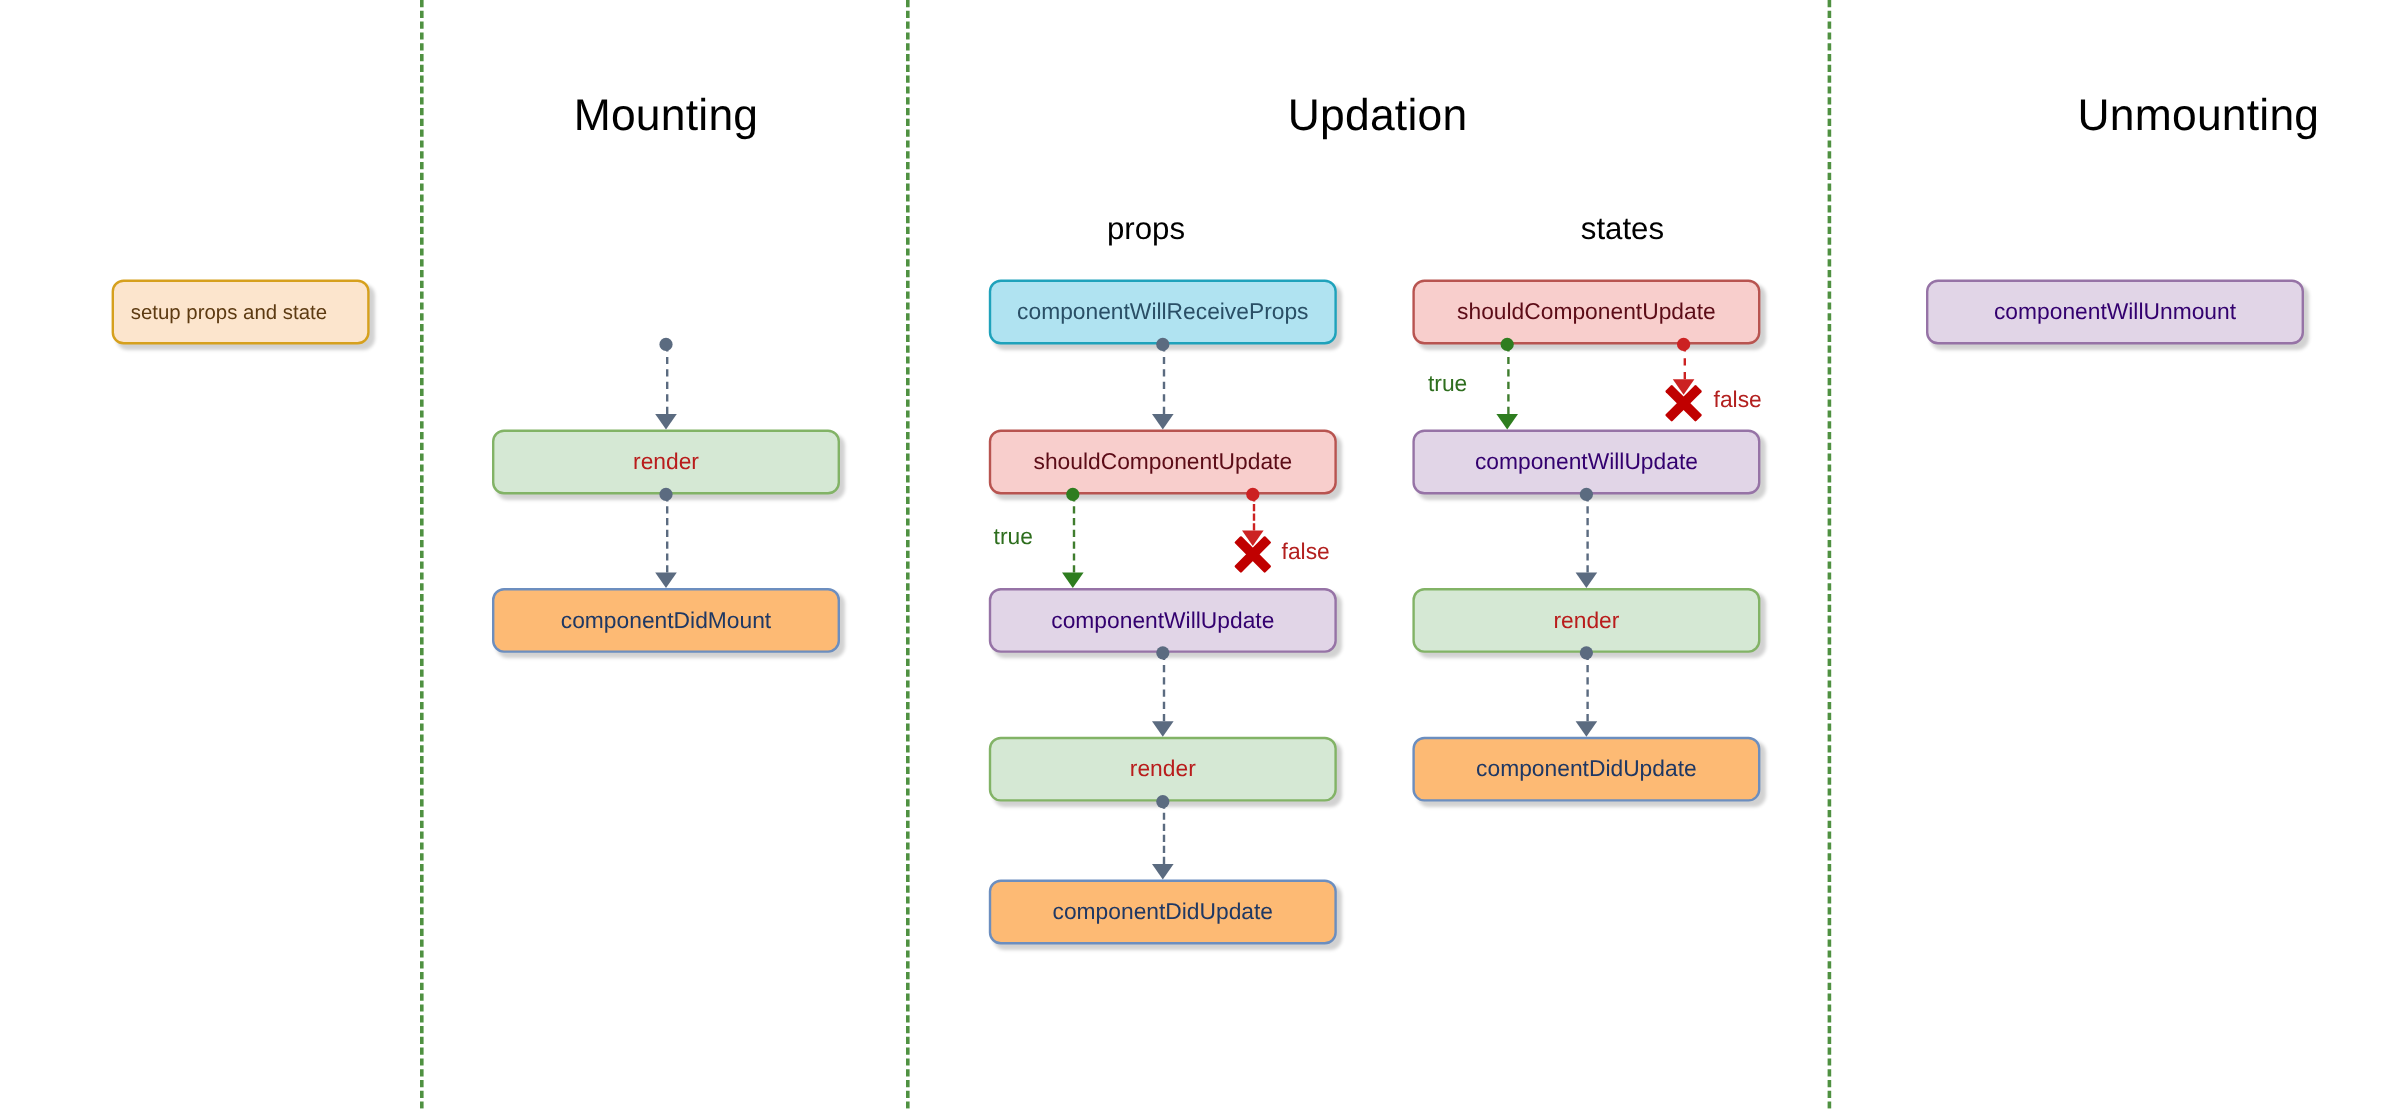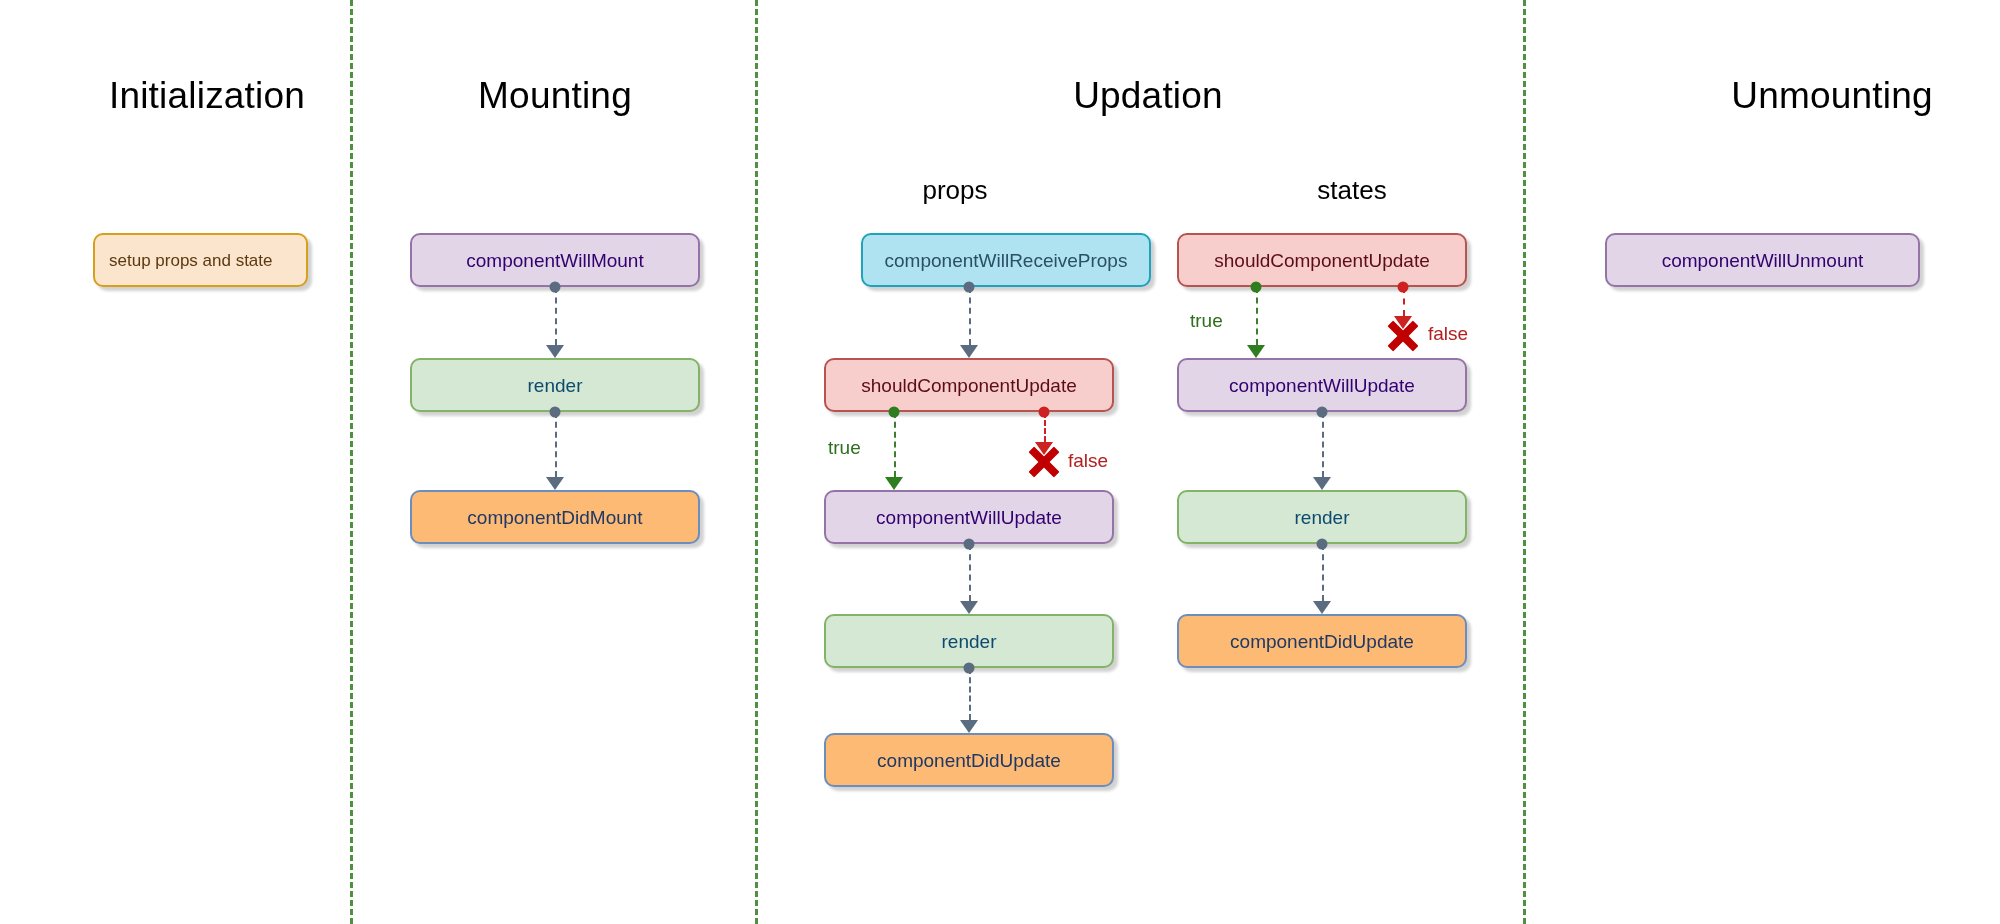--- a/index.html
+++ b/index.html
@@ -59,24 +59,24 @@
     border-style: solid;
     display: flex;
     align-items: center;
     justify-content: center;
     font-size: 19px;
     line-height: 1;
     box-shadow: 4px 4px 3px rgba(0, 0, 0, 0.18);
     white-space: nowrap;
   }
   .node.purple { background: #e1d5e7; border-color: #9673a6; color: #33006f; }
-  .node.green  { background: #d5e8d4; border-color: #82b366; color: #0c4a6e; }
+  .node.green  { background: #d5e8d4; border-color: #82b366; color: #b91c1c; }
   .node.blue   { background: #fdba74; border-color: #6c8ebf; color: #1f3864; }
   .node.red    { background: #f8cecc; border-color: #b85450; color: #5c0c17; }
-  .node.cyan   { background: #b0e3f1; border-color: #1fa2bb; color: #2a4f66; margin-left: 37px; }
+  .node.cyan   { background: #b0e3f1; border-color: #1fa2bb; color: #2a4f66; }
   .node.orange {
     background: #fce5cd; border-color: #d6a01d; color: #5c3a11;
     justify-content: flex-start; padding-left: 14px; font-size: 17px;
   }
 
   
   .conn {
     position: absolute;
     width: 0;
     border-left-width: 2px;
@@ -141,31 +141,29 @@
 </style>
 </head>
 <body>
 
 <div id="canvas">
 
   <div class="separator" style="left:350px;"></div>
   <div class="separator" style="left:755px;"></div>
   <div class="separator" style="left:1523px;"></div>
 
-  <div class="col-title" style="left:207px; top:75px;">Initialization</div>
   <div class="col-title" style="left:555px; top:75px;">Mounting</div>
   <div class="col-title" style="left:1148px; top:75px;">Updation</div>
   <div class="col-title" style="left:1832px; top:75px;">Unmounting</div>
 
   <div class="sub-title" style="left:955px; top:175px;">props</div>
   <div class="sub-title" style="left:1322px; top:175px;margin-left:30px;">states</div>
 
   <div class="node orange" style="left:93px; top:233px; width:215px;">setup props and state</div>
 
-  <div class="node purple" style="left:410px; top:233px; width:290px;">componentWillMount</div>
   <div class="node green" style="left:410px; top:358px; width:290px;">render</div>
   <div class="node blue" style="left:410px; top:490px; width:290px;">componentDidMount</div>
 
   <div class="conn gray" style="left:555px; top:287px; height:58px;"></div>
   <div class="dot gray" style="left:555px; top:287px;"></div>
   <div class="arrow gray" style="left:555px; top:345px;"></div>
 
   <div class="conn gray" style="left:555px; top:412px; height:65px;"></div>
   <div class="dot gray" style="left:555px; top:412px;"></div>
   <div class="arrow gray" style="left:555px; top:477px;"></div>

